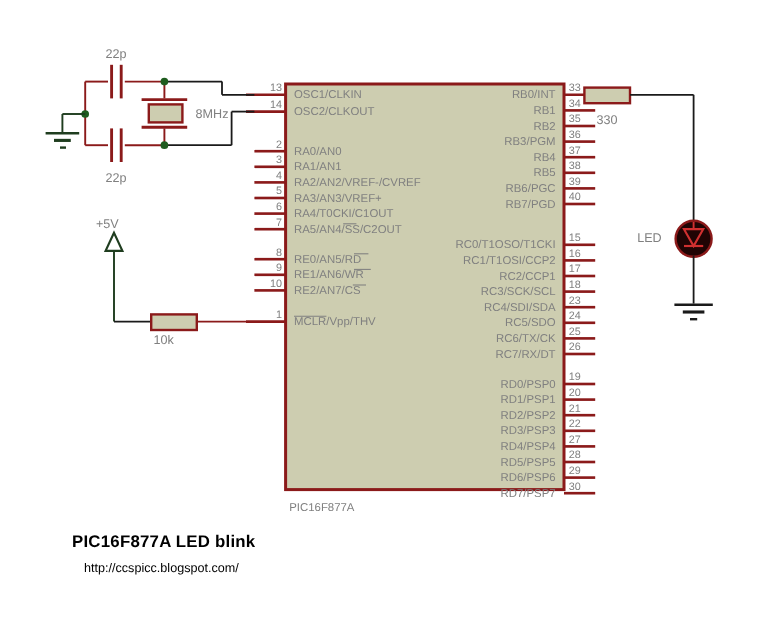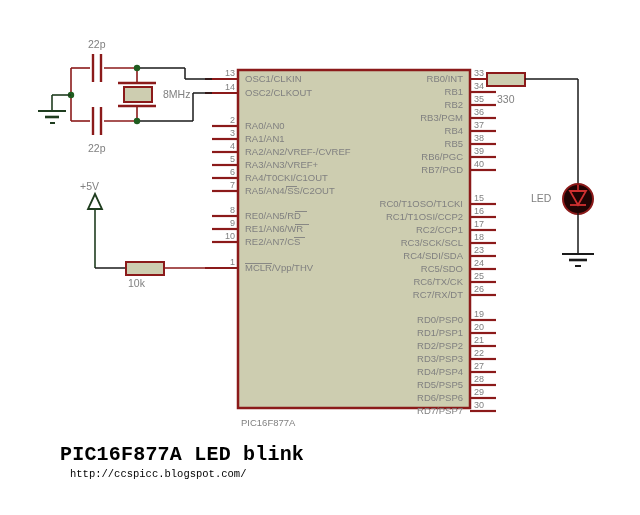--- a/index.html
+++ b/index.html
@@ -16,32 +16,32 @@
   }
   #schematic {
     position: absolute;
     left: 0;
     top: 0;
     width: 640px;
     height: 515px;
   }
   .title-text {
     position: absolute;
-    font-family: Liberation Mono, monospace;
+    font-family: Liberation Sans, sans-serif;
     font-weight: bold;
-    font-size: 20px;
+    font-size: 14px;
     color: #000000;
     left: 60px;
     top: 443px;
     white-space: nowrap;
     letter-spacing: 0.2px;
   }
   .url-text {
     position: absolute;
-    font-family: Liberation Mono, monospace;
+    font-family: Liberation Sans, sans-serif;
     font-size: 10.5px;
     color: #000000;
     left: 70px;
     top: 468px;
     white-space: nowrap;
   }
 </style>
 </head>
 <body>
 

